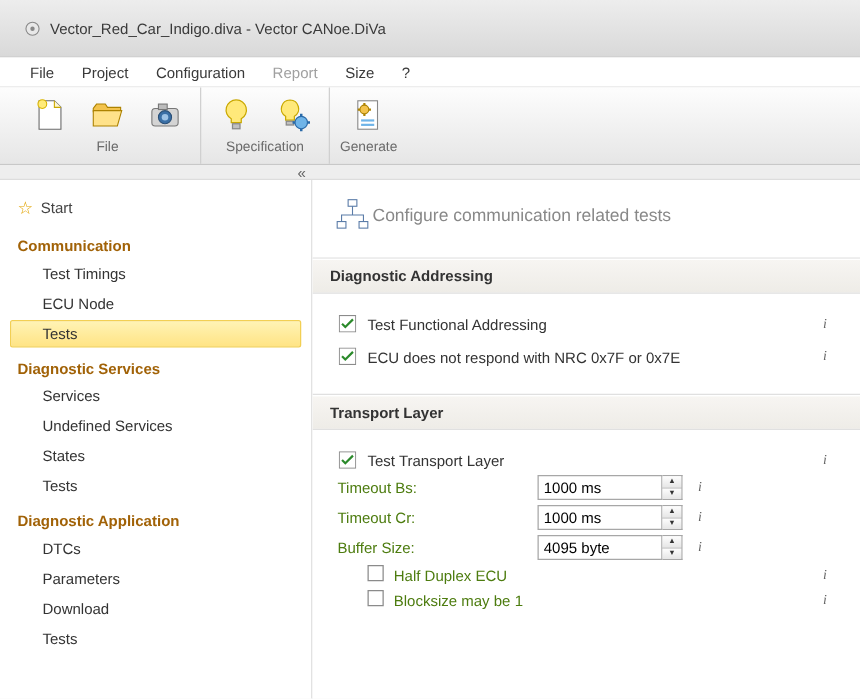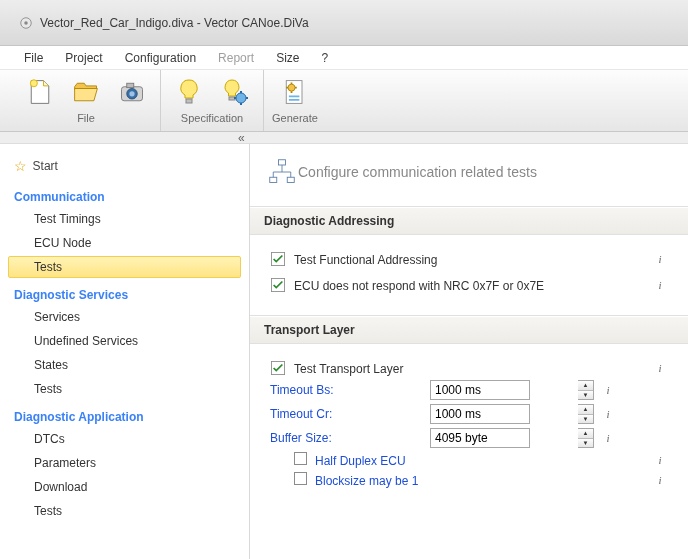--- a/index.html
+++ b/index.html
@@ -29,40 +29,40 @@
   .collapse-bar { height:12px; background:#eeeeee; display:flex; justify-content:flex-end; align-items:center; padding-right:12px; border-bottom:1px solid #ddd;}
   .collapse-bar .chev { font-size:12px; color:#666; line-height:1;}
 
   
   .body { flex:1 1 auto; display:flex; overflow:hidden; }
 
   
   .sidebar { width: 250px; border-right:1px solid #d9d9d9; background:#fff; padding:10px 0 10px 0; overflow:auto;}
   .start-row { display:flex; align-items:center; padding:4px 14px 8px 14px; gap:6px; color:#444;}
   .star-icon { color:#e2a300; font-size:14px;}
-  .sb-section { padding: 8px 14px 2px 14px; font-weight:600; color:#3b82f6; }
+  .sb-section { padding: 8px 14px 2px 14px; font-weight:600; color:#a16207; }
   .sb-item { padding:4px 10px 4px 26px; margin:2px 8px; border-radius:2px; color:#333; cursor:default;}
   .sb-item.selected { background: linear-gradient(to bottom,#fff3b5,#ffe485); border:1px solid #f2cf53; padding:3px 9px 3px 25px;}
 
   
   .main { flex:1; background:#fff; overflow:auto; padding-bottom:20px;}
   .page-head { display:flex; align-items:center; padding:12px 16px 18px 16px;}
   .page-head .icon32 { width:32px; height:32px; display:flex; align-items:center; justify-content:center;}
   .page-head-title { color:#888; font-size:14px;}
   .section { border-top:1px solid #e0e0e0; }
   .section-title { font-weight:600; background: linear-gradient(to bottom,#f7f5f2,#eeece7); padding:6px 14px; color:#333; border-bottom:1px solid #e0e0e0; border-top:1px solid #fff;}
   .section-body { padding:10px 20px 18px 20px;}
   .row { display:flex; align-items:flex-end; min-height:22px; margin-bottom:4px;}
   .check { width:16px; height:16px; margin-right:8px; display:inline-flex; align-items:center; justify-content:center;}
   .row-label { flex:1; color:#333; }
   .info-icon { width:16px; height:16px; color:#666; display:flex; align-items:center; justify-content:center; font-family: Georgia, serif; font-style: italic; font-size:11px; margin-left:6px;}
   .field-row { display:flex; align-items:center; margin-bottom:4px;}
-  .field-row .fld-label { width:160px; color:#1d4ed8; }
+  .field-row .fld-label { width:160px; color:#4d7c0f; }
   .field-row .fld-label.indent { padding-left:24px;}
-  .spin { display:flex; align-items:stretch;gap:48px; }
+  .spin { display:flex; align-items:stretch; }
   .spin input { width:100px; height:20px; border:1px solid #a7a7a7; padding:1px 4px; background:#fff; font-size:12px;}
   .spin .arrows { width:16px; display:flex; flex-direction:column; border:1px solid #a7a7a7; border-left:none;}
   .spin .arrows div { flex:1; display:flex; align-items:center; justify-content:center; font-size:6px; color:#333; background:linear-gradient(to bottom,#fdfdfd,#e6e6e6); cursor:default;}
   .spin .arrows div:first-child { border-bottom:1px solid #bbb;}
   .cb { width:13px; height:13px; border:1px solid #8b8b8b; background:#fff; display:inline-block; margin-right:8px;}
 </style>
 </head>
 <body>
 
 <div class="window">

